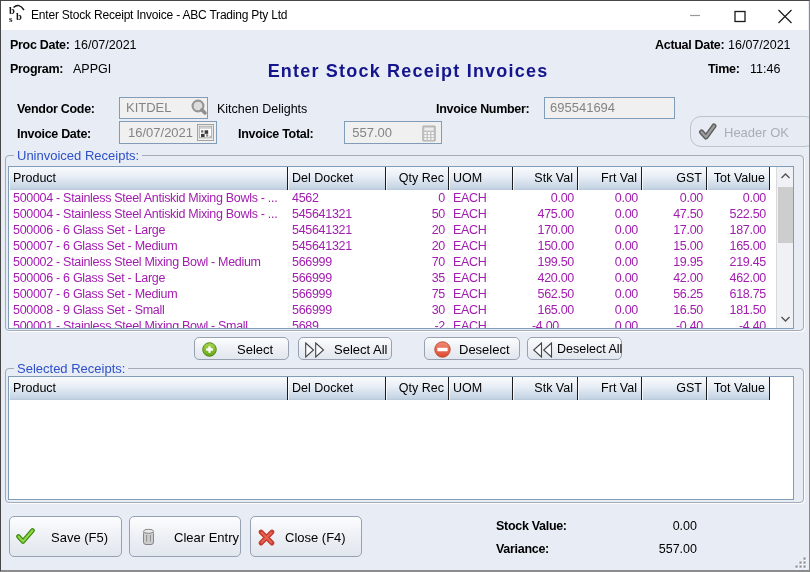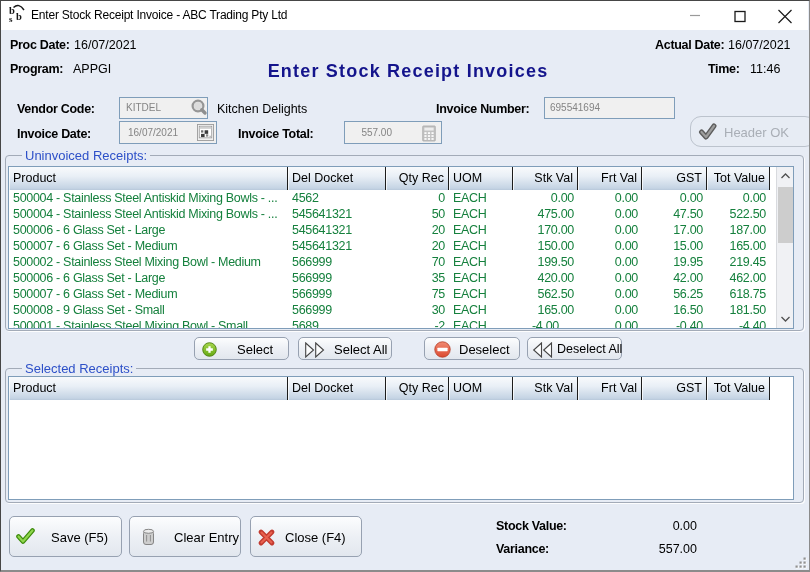--- a/index.html
+++ b/index.html
@@ -8,31 +8,31 @@
 #win { position:absolute; left:0; top:0; width:810px; height:572px; }
 #borders { position:absolute; left:0; top:0; width:810px; height:572px; z-index:50;
   pointer-events:none;
   border-top:1px solid #464646; border-left:1px solid #464646;
   border-right:1px solid #8b8b8b; border-bottom:2px solid #8b8b8b; box-sizing:border-box; }
 #titlebar { position:absolute; left:0; top:0; width:808px; height:30px; background:#ffffff; }
 #titletext { position:absolute; left:31px; top:8px; font-size:12px; letter-spacing:-0.2px; color:#000; }
 .lbl { position:absolute; font-weight:bold; font-size:12.5px; letter-spacing:-0.3px; color:#000; white-space:nowrap; }
 .val { position:absolute; font-size:12.5px; color:#000; white-space:nowrap; }
 .field { position:absolute; background:#f0f0f0; border:1px solid #7f9db9; color:#848484;
-  font-size:10px; white-space:nowrap; overflow:hidden; }
+  font-size:13px; white-space:nowrap; overflow:hidden; }
 .fieldset { position:absolute; border:1px solid #a3abb8; border-radius:4px; box-shadow:1px 1px 0 rgba(255,255,255,0.9); }
-.legend { position:absolute; font-size:13px; color:#2d50c8; background:#e7ecf5; padding:0 3px; white-space:nowrap;margin-left:8px; }
+.legend { position:absolute; font-size:13px; color:#2d50c8; background:#e7ecf5; padding:0 3px; white-space:nowrap; }
 .btn { position:absolute; background:linear-gradient(#fcfdfe,#edf0f5 50%,#e2e7ee);
   border:1px solid #97a1b1; border-radius:5px; font-size:13px; color:#000; white-space:nowrap; }
 .tbl { position:absolute; background:#ffffff; border:1px solid #7f9db9; overflow:hidden; }
 .thead { position:absolute; left:0; top:0; height:23px; width:761px;
   background:linear-gradient(#f8fafc,#e9eff6 40%,#c5d4e4 92%,#b7c8da); }
 .th { position:absolute; top:0; height:23px; font-size:12.5px; color:#000; line-height:23px;
   border-right:1px solid #1c1c1c; padding:0 4px; box-shadow:inset 1px 0 0 rgba(255,255,255,0.75); }
-.trow { position:absolute; left:0; width:100%; height:16px; font-size:12.5px; letter-spacing:-0.3px; color:#15803d; }
+.trow { position:absolute; left:0; width:100%; height:16px; font-size:12.5px; letter-spacing:-0.3px; color:#a21caf; }
 .td { position:absolute; top:0; height:16px; line-height:16px; padding:0 4px; white-space:nowrap; overflow:hidden; }
 .num { text-align:right; }
 </style>
 </head>
 <body>
 <div id="win">
   <div id="borders"></div>
 
   <div id="titlebar">
     <svg style="position:absolute;left:0px;top:0px" width="28" height="26" viewBox="0 0 28 26">

